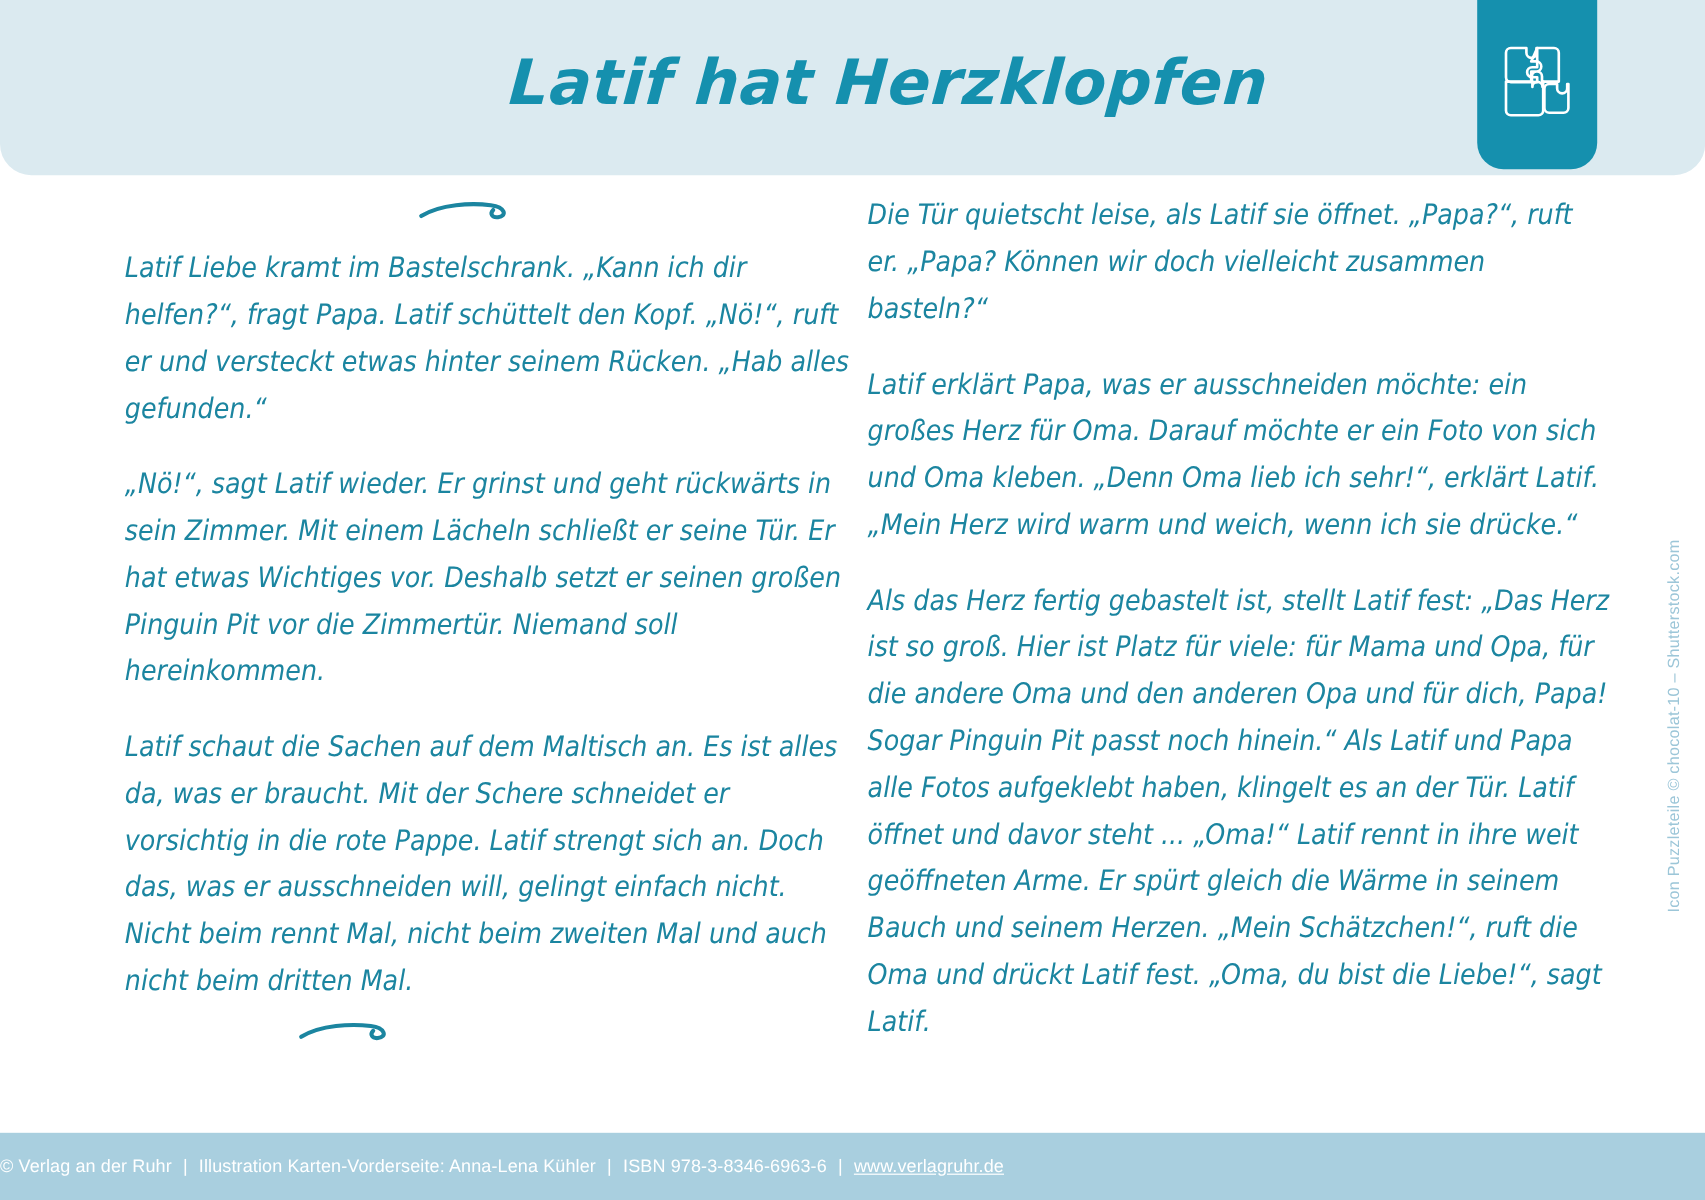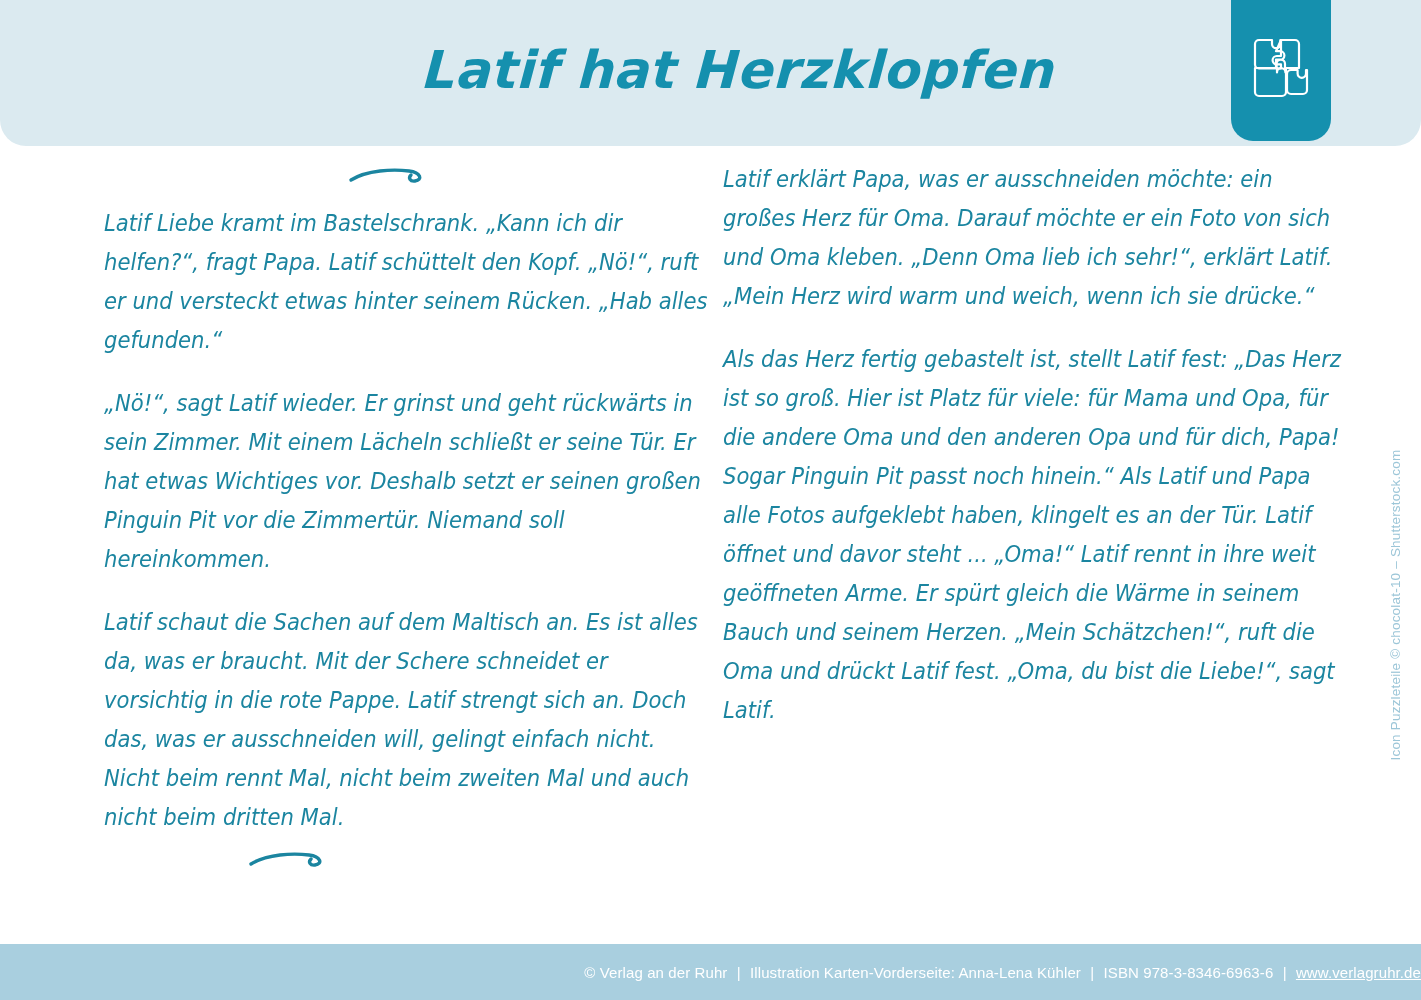--- a/index.html
+++ b/index.html
@@ -121,21 +121,21 @@
   
   .footer-band {
     position: absolute;
     left: 0;
     top: 944px;
     width: 1421px;
     height: 56px;
     background: #a9cfdf;
     display: flex;
     align-items: center;
-    justify-content: flex-end;
+    justify-content: flex-start;
   }
 
   .footer-text {
     color: #ffffff;
     font-family: "Liberation Sans", sans-serif;
     font-size: 15px;
     letter-spacing: 0.1px;
     white-space: nowrap;
   }
   .footer-sep { padding: 0 5px; }
@@ -179,20 +179,21 @@
       </svg>
     </span>
 
     <div class="column column-left">
       <p>Latif Liebe kramt im Bastelschrank. „Kann ich dir helfen?“, fragt Papa. Latif schüttelt den Kopf. „Nö!“, ruft er und versteckt etwas hinter seinem Rücken. „Hab alles gefunden.“</p>
       <p>„Nö!“, sagt Latif wieder. Er grinst und geht rückwärts in sein Zimmer. Mit einem Lächeln schließt er seine Tür. Er hat etwas Wichtiges vor. Deshalb setzt er seinen großen Pinguin Pit vor die Zimmertür. Niemand soll hereinkommen.</p>
       <p>Latif schaut die Sachen auf dem Maltisch an. Es ist alles da, was er braucht. Mit der Schere schneidet er vorsichtig in die rote Pappe. Latif strengt sich an. Doch das, was er ausschneiden will, gelingt einfach nicht. Nicht beim rennt Mal, nicht beim zweiten Mal und auch nicht beim dritten Mal.</p>
     </div>
 
     <div class="column column-right">
+      <p>Die Tür quietscht leise, als Latif sie öffnet. „Papa?“, ruft er. „Papa? Können wir doch vielleicht zusammen basteln?“</p>
       <p>Latif erklärt Papa, was er ausschneiden möchte: ein großes Herz für Oma. Darauf möchte er ein Foto von sich und Oma kleben. „Denn Oma lieb ich sehr!“, erklärt Latif. „Mein Herz wird warm und weich, wenn ich sie drücke.“</p>
       <p>Als das Herz fertig gebastelt ist, stellt Latif fest: „Das Herz ist so groß. Hier ist Platz für viele: für Mama und Opa, für die andere Oma und den anderen Opa und für dich, Papa! Sogar Pinguin Pit passt noch hinein.“ Als Latif und Papa alle Fotos aufgeklebt haben, klingelt es an der Tür. Latif öffnet und davor steht ... „Oma!“ Latif rennt in ihre weit geöffneten Arme. Er spürt gleich die Wärme in seinem Bauch und seinem Herzen. „Mein Schätzchen!“, ruft die Oma und drückt Latif fest. „Oma, du bist die Liebe!“, sagt Latif.</p>
     </div>
   </div>
 
   <div class="image-credit">Icon Puzzleteile © chocolat-10 – Shutterstock.com</div>
 
   <div class="footer-band">
     <div class="footer-text">
       <span>© Verlag an der Ruhr</span>

